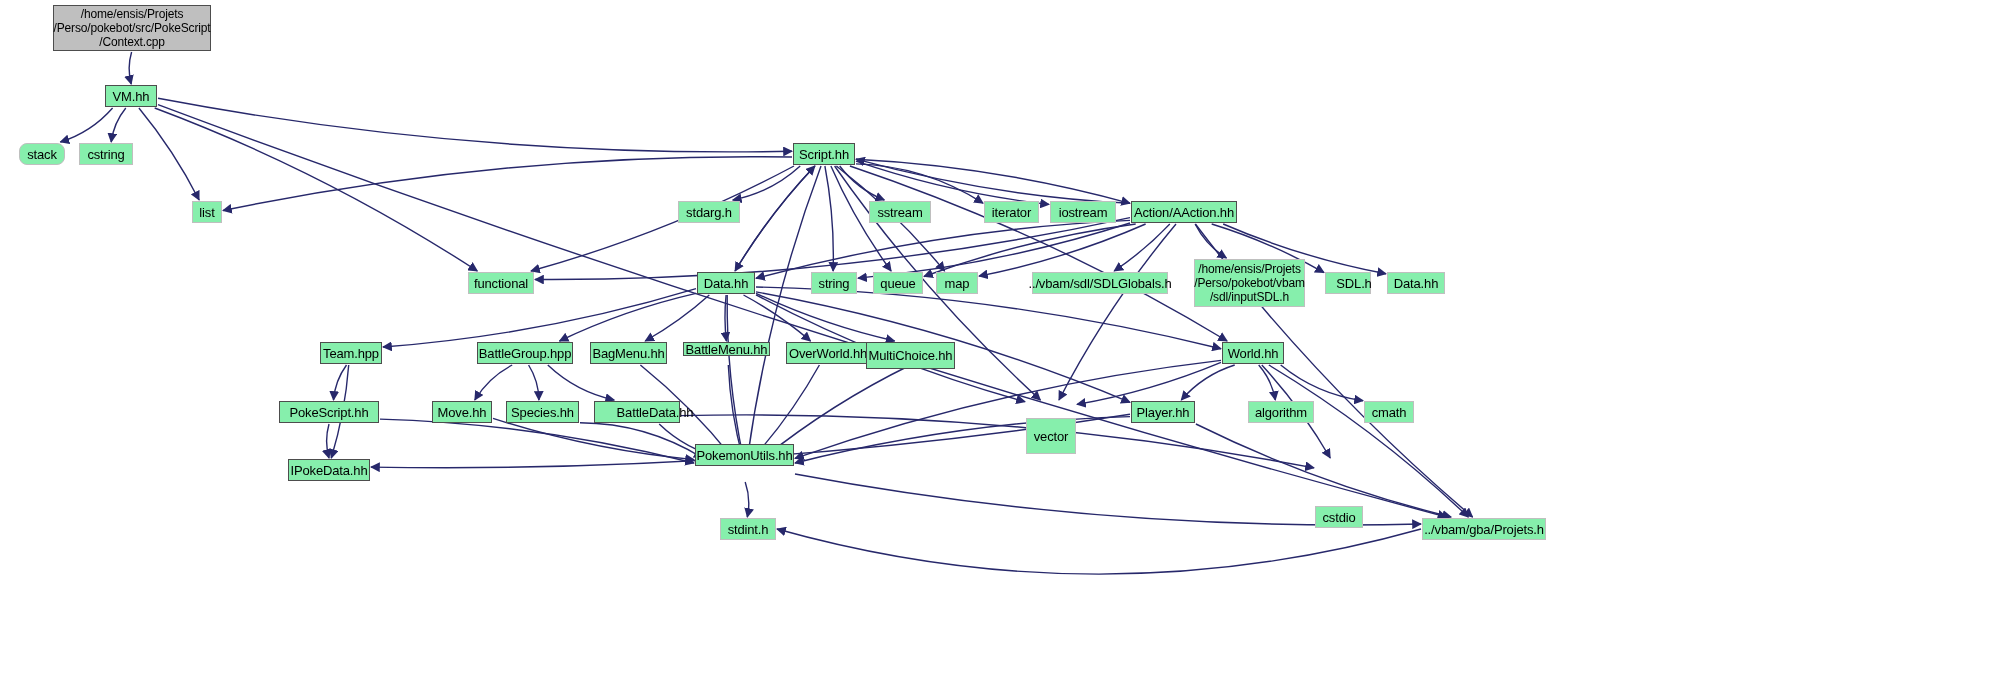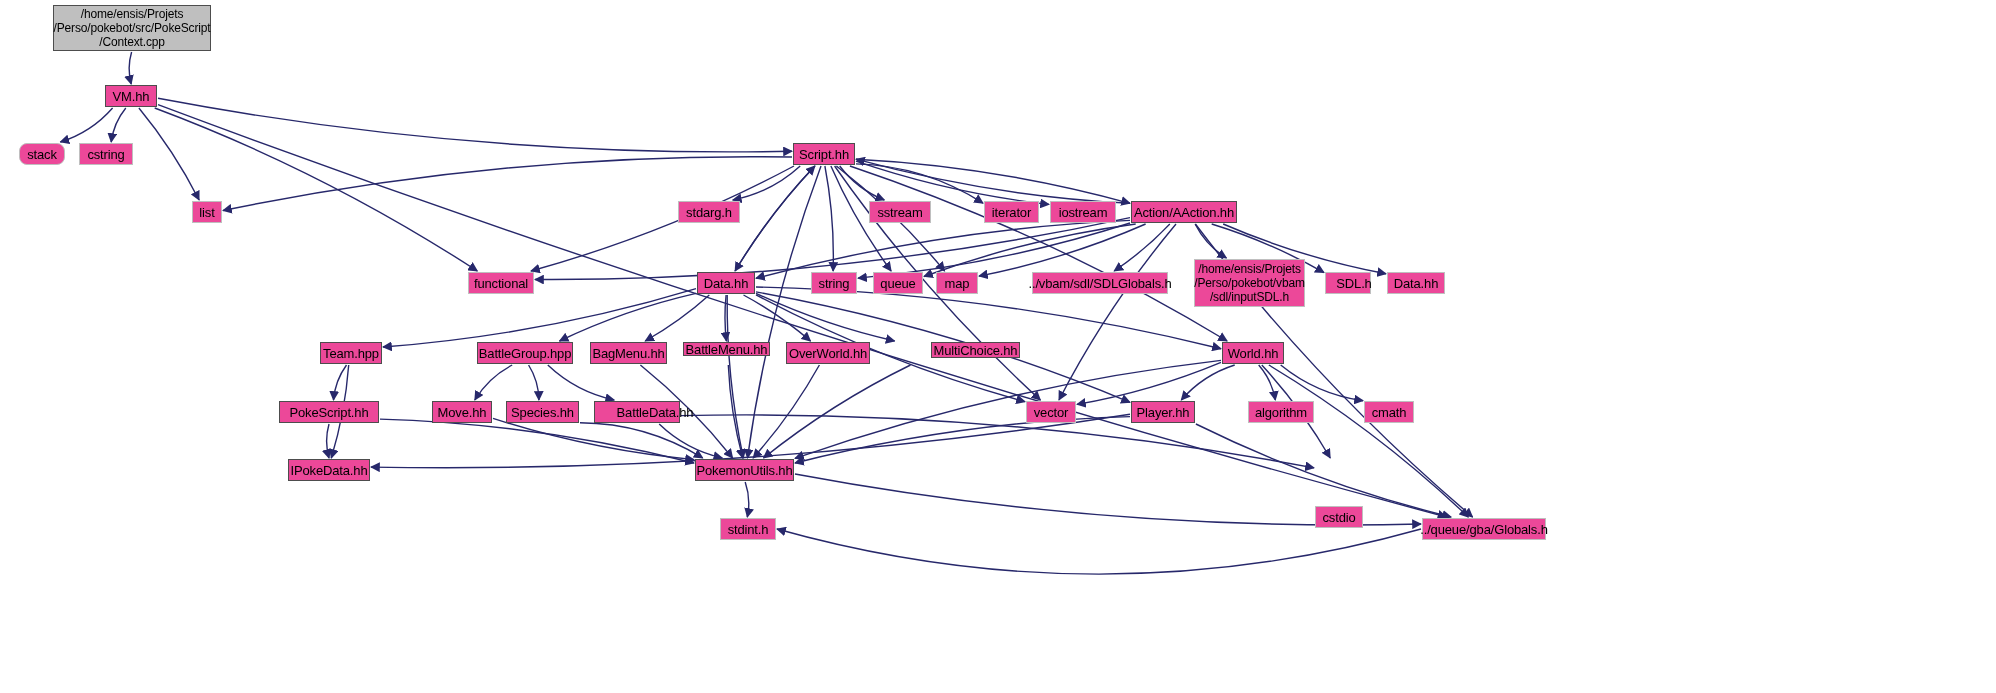--- a/index.html
+++ b/index.html
@@ -26,21 +26,21 @@
     position: absolute;
     box-sizing: border-box;
     display: flex;
     align-items: center;
     justify-content: center;
     text-align: center;
     font-family: "Liberation Sans", sans-serif;
     font-size: 13px;
     line-height: 15px;
     color: #000000;
-    background: #ec4899;
+    background: #86efac;
     border: 1px solid #bfbfbf;
     white-space: pre-line;
     letter-spacing: -0.15px;
   }
   .node.strong {
     border: 1px solid #4d4d4d;
   }
   .node.rootnode {
     background: #bfbfbf;
     border: 1px solid #4d4d4d;
@@ -154,29 +154,29 @@
       <div class="node" style="left: 1194px; top: 259px; width: 111px; height: 48px; font-size: 12px; line-height: 14px;">/home/ensis/Projets
 /Perso/pokebot/vbam
 /sdl/inputSDL.h</div>
       <div class="node" style="left: 1325px; top: 272px; width: 46px; height: 22px; padding-left: 12px;">SDL.h</div>
       <div class="node" style="left: 1387px; top: 272px; width: 58px; height: 22px;">Data.hh</div>
       <div class="node strong" style="left: 320px; top: 342px; width: 62px; height: 22px;">Team.hpp</div>
       <div class="node strong" style="left: 477px; top: 342px; width: 96px; height: 22px;">BattleGroup.hpp</div>
       <div class="node strong" style="left: 590px; top: 342px; width: 77px; height: 22px;">BagMenu.hh</div>
       <div class="node strong" style="left: 683px; top: 342px; width: 87px; height: 14px;">BattleMenu.hh</div>
       <div class="node strong" style="left: 786px; top: 342px; width: 84px; height: 22px;">OverWorld.hh</div>
-      <div class="node strong" style="left: 931px; top: 342px; width: 89px; height: 16px;">MultiChoice.hh</div>
+      <div class="node strong" style="left: 866px; top: 342px; width: 89px; height: 27px;">MultiChoice.hh</div>
       <div class="node strong" style="left: 1222px; top: 342px; width: 62px; height: 22px;">World.hh</div>
       <div class="node strong" style="left: 279px; top: 401px; width: 100px; height: 22px;">PokeScript.hh</div>
       <div class="node strong" style="left: 432px; top: 401px; width: 60px; height: 22px;">Move.hh</div>
       <div class="node strong" style="left: 506px; top: 401px; width: 73px; height: 22px;">Species.hh</div>
       <div class="node strong" style="left: 594px; top: 401px; width: 86px; height: 22px; padding-left: 36px;">BattleData.hh</div>
-      <div class="node" style="left: 1026px; top: 401px; width: 50px; height: 22px;">vector</div>
+      <div class="node" style="left: 1026px; top: 418px; width: 50px; height: 36px;">vector</div>
       <div class="node strong" style="left: 1131px; top: 401px; width: 64px; height: 22px;">Player.hh</div>
       <div class="node" style="left: 1248px; top: 401px; width: 66px; height: 22px;">algorithm</div>
       <div class="node" style="left: 1364px; top: 401px; width: 50px; height: 22px;">cmath</div>
       <div class="node strong" style="left: 288px; top: 459px; width: 82px; height: 22px;">IPokeData.hh</div>
-      <div class="node strong" style="left: 695px; top: 459px; width: 99px; height: 22px;">PokemonUtils.hh</div>
+      <div class="node strong" style="left: 695px; top: 444px; width: 99px; height: 22px;">PokemonUtils.hh</div>
       <div class="node" style="left: 1315px; top: 459px; width: 48px; height: 22px; margin-top: 47px;">cstdio</div>
       <div class="node" style="left: 720px; top: 518px; width: 56px; height: 22px;">stdint.h</div>
-      <div class="node" style="left: 1422px; top: 518px; width: 124px; height: 22px;">../queue/gba/Globals.h</div>
+      <div class="node" style="left: 1422px; top: 518px; width: 124px; height: 22px;">../vbam/gba/Projets.h</div>
     </div>
 </div>
 
 </body></html>

